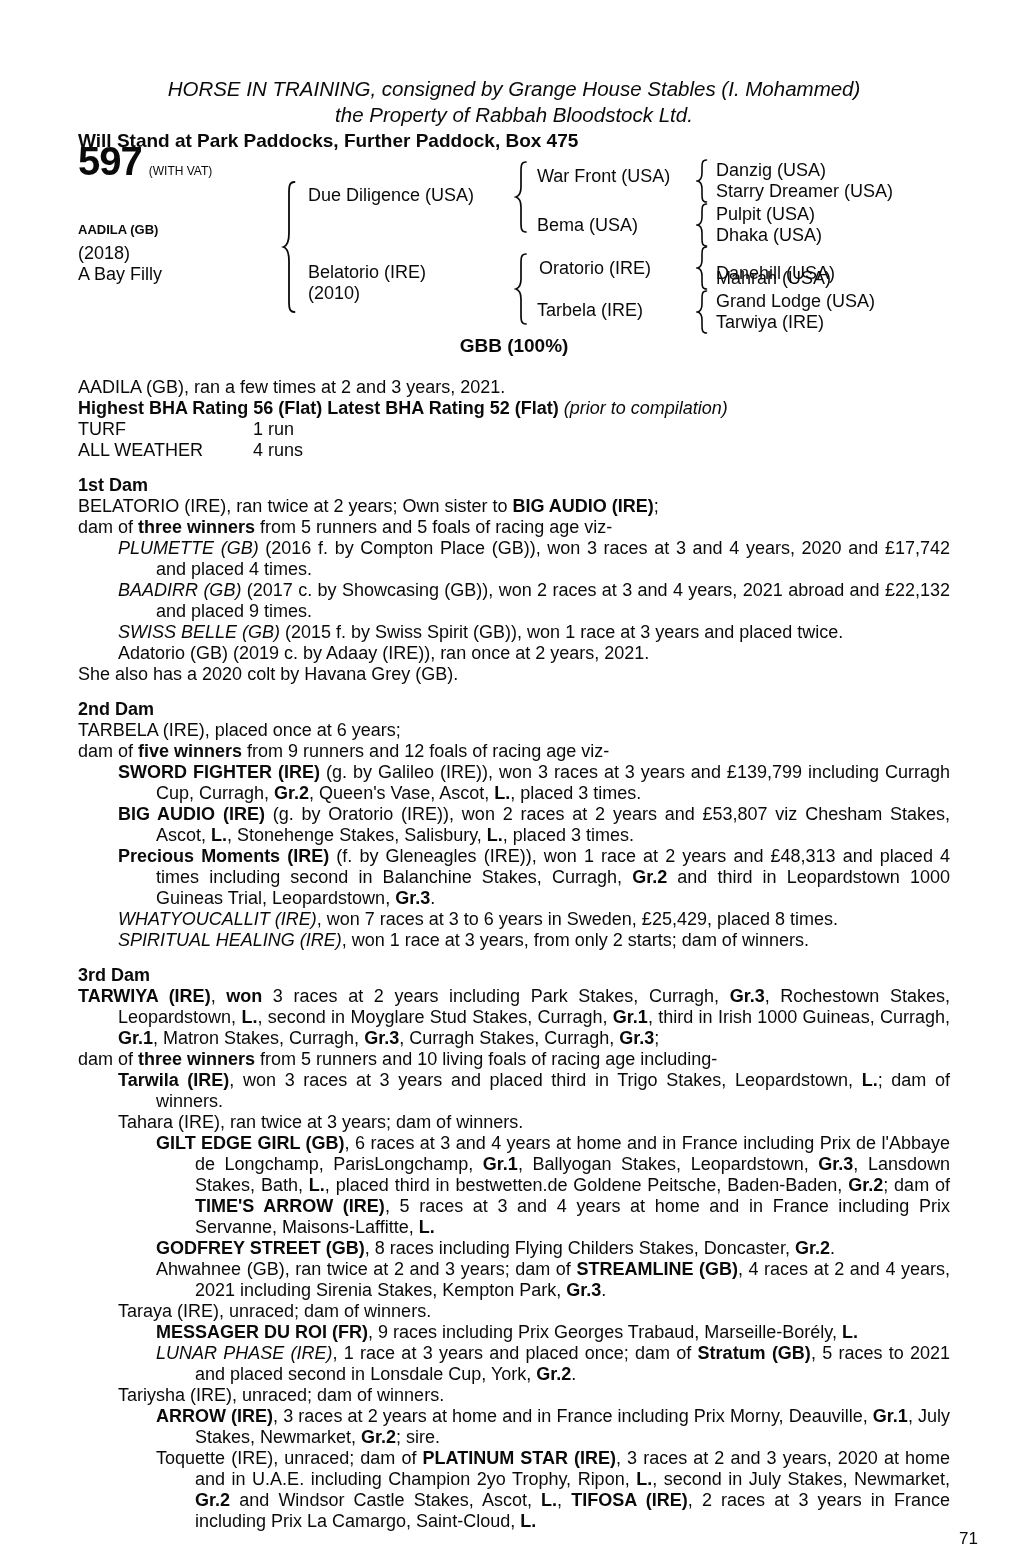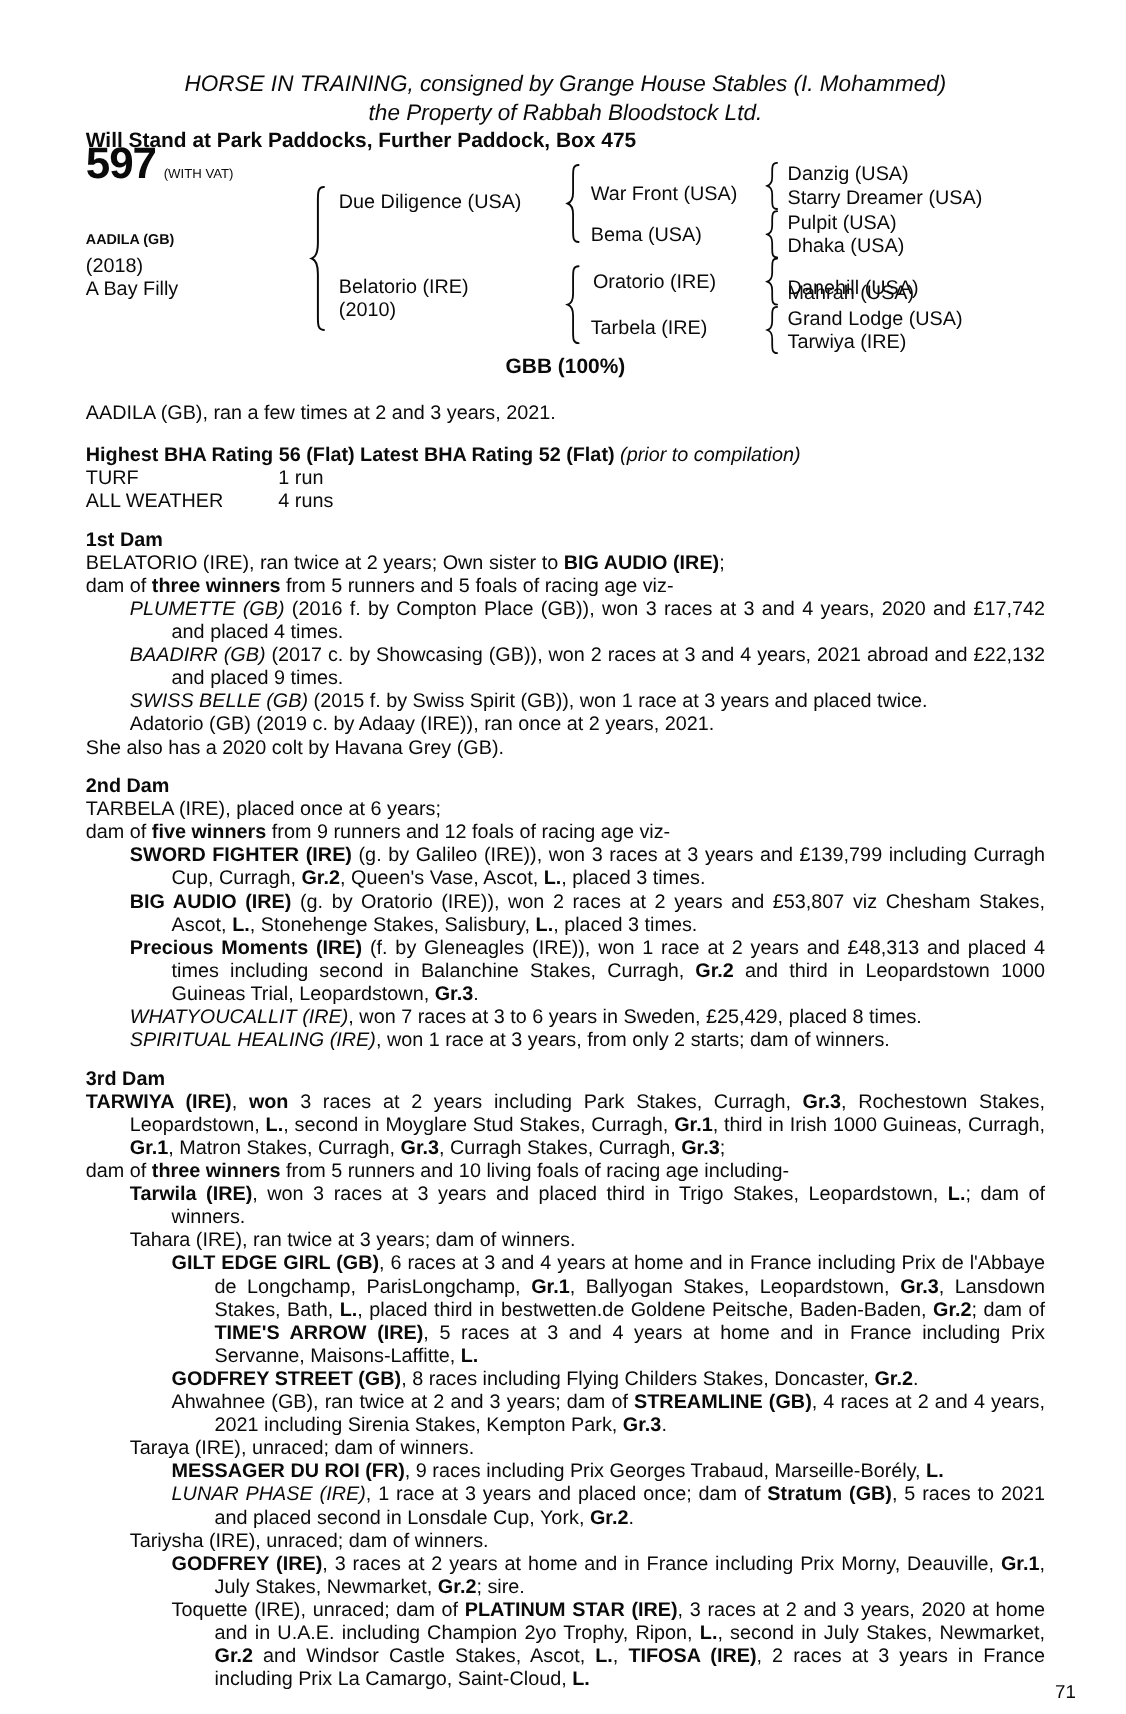--- a/index.html
+++ b/index.html
@@ -2,55 +2,55 @@
 <html><head>
 <meta charset="utf-8">
 <style>
   html,body{margin:0;padding:0;}
   body{
     width:1024px;height:1558px;position:relative;background:#ffffff;color:#0a0a0a;
     font-family:"Liberation Sans","DejaVu Sans",sans-serif;
     font-size:18px;line-height:21px;overflow:hidden;
     -webkit-font-smoothing:antialiased;
   }
-  .content{position:absolute;left:78px;top:4px;width:872px;}
+  .content{position:absolute;left:78px;top:16px;width:872px;}
   .consign1{margin-top:60px;text-align:center;font-style:italic;font-size:20.5px;line-height:26px;}
   .consign2{text-align:center;font-style:italic;font-size:20.5px;line-height:25px;}
   .stand{font-weight:bold;font-size:19px;line-height:24px;margin-top:2px;}
 
   
   .pedigree{position:relative;height:176px;margin-top:4px;}
   .pedigree .abs{position:absolute;white-space:nowrap;}
   .lot-number{left:0;top:-6px;font-size:40px;font-weight:bold;letter-spacing:-1px;}
   .vat-note{font-size:12px;font-weight:normal;letter-spacing:0;margin-left:7px;}
   .horse-name{left:0;top:62px;font-weight:bold;font-size:13px;}
   .foal-year{left:0;top:86px;}
   .horse-desc{left:0;top:107px;}
   .sire-name{left:230px;top:28px;}
   .dam-name{left:230px;top:105px;}
   .dam-year{left:230px;top:126px;}
-  .g2-0{left:459px;top:9px;margin-top:12px;}  .g2-1{left:459px;top:58px;}
+  .g2-0{left:459px;top:9px;}  .g2-1{left:459px;top:58px;}
   .g2-2{left:461px;top:101px;}.g2-3{left:459px;top:143px;}
   .g3-0{left:638px;top:3px;}  .g3-1{left:638px;top:24px;}
   .g3-2{left:638px;top:47px;} .g3-3{left:638px;top:68px;}
   .g3-4{left:638px;top:90px;margin-top:16px;} .g3-5{left:638px;top:111px;}
   .g3-6{left:638px;top:134px;}.g3-7{left:638px;top:155px;}
   .brace{position:absolute;}
   .brace svg{display:block;}
   .brace-sire-dam{left:203px;top:24px;}
   .brace-g2-a{left:436px;top:4px;}
   .brace-g2-b{left:436px;top:96px;}
   .brace-g3-1{left:618px;top:2px;}
   .brace-g3-2{left:618px;top:46px;}
   .brace-g3-3{left:618px;top:89px;}
   .brace-g3-4{left:618px;top:133px;}
 
   .gbb{margin-top:2px;text-align:center;font-weight:bold;font-size:19px;line-height:22px;}
   .race-record{margin-top:20px;}
-  .ratings{margin-top:17px;}
+  .ratings{}
   .ratings-headline .b{font-weight:bold;}
   .ratings-headline .i{font-style:italic;}
   .rr-row .rr-surface{display:inline-block;width:175px;}
 
   .section-heading{font-weight:bold;margin-top:14px;}
   .para{text-align:justify;}
   .para .b{font-weight:bold;}
   .para .i{font-style:italic;}
   .h0{padding-left:40px;text-indent:-40px;}
   .lv1{padding-left:78px;text-indent:-38px;}
@@ -171,21 +171,21 @@
           <div class="para lv0"><span>dam of </span><span class="b">three winners</span><span> from 5 runners and 10 living foals of racing age including-</span></div>
           <div class="para lv1"><span class="b">Tarwila (IRE)</span><span>, won 3 races at 3 years and placed third in Trigo Stakes, Leopardstown, </span><span class="b">L.</span><span>; dam of winners.</span></div>
           <div class="para lv1"><span>Tahara (IRE), ran twice at 3 years; dam of winners.</span></div>
           <div class="para lv2"><span class="b">GILT EDGE GIRL (GB)</span><span>, 6 races at 3 and 4 years at home and in France including Prix de l'Abbaye de Longchamp, ParisLongchamp, </span><span class="b">Gr.1</span><span>, Ballyogan Stakes, Leopardstown, </span><span class="b">Gr.3</span><span>, Lansdown Stakes, Bath, </span><span class="b">L.</span><span>, placed third in bestwetten.de Goldene Peitsche, Baden-Baden, </span><span class="b">Gr.2</span><span>; dam of </span><span class="b">TIME'S ARROW (IRE)</span><span>, 5 races at 3 and 4 years at home and in France including Prix Servanne, Maisons-Laffitte, </span><span class="b">L.</span></div>
           <div class="para lv2"><span class="b">GODFREY STREET (GB)</span><span>, 8 races including Flying Childers Stakes, Doncaster, </span><span class="b">Gr.2</span><span>.</span></div>
           <div class="para lv2"><span>Ahwahnee (GB), ran twice at 2 and 3 years; dam of </span><span class="b">STREAMLINE (GB)</span><span>, 4 races at 2 and 4 years, 2021 including Sirenia Stakes, Kempton Park, </span><span class="b">Gr.3</span><span>.</span></div>
           <div class="para lv1"><span>Taraya (IRE), unraced; dam of winners.</span></div>
           <div class="para lv2"><span class="b">MESSAGER DU ROI (FR)</span><span>, 9 races including Prix Georges Trabaud, Marseille-Borély, </span><span class="b">L.</span></div>
           <div class="para lv2"><span class="i">LUNAR PHASE (IRE)</span><span>, 1 race at 3 years and placed once; dam of </span><span class="b">Stratum (GB)</span><span>, 5 races to 2021 and placed second in Lonsdale Cup, York, </span><span class="b">Gr.2</span><span>.</span></div>
           <div class="para lv1"><span>Tariysha (IRE), unraced; dam of winners.</span></div>
-          <div class="para lv2"><span class="b">GODFREY (IRE)</span><span>, 3 races at 2 years at home and in France including Prix Morny, Deauville, </span><span class="b">Gr.1</span><span>, July Stakes, Newmarket, </span><span class="b">Gr.2</span><span>; sire.</span></div>
+          <div class="para lv2"><span class="b">ARROW (IRE)</span><span>, 3 races at 2 years at home and in France including Prix Morny, Deauville, </span><span class="b">Gr.1</span><span>, July Stakes, Newmarket, </span><span class="b">Gr.2</span><span>; sire.</span></div>
           <div class="para lv2"><span>Toquette (IRE), unraced; dam of </span><span class="b">PLATINUM STAR (IRE)</span><span>, 3 races at 2 and 3 years, 2020 at home and in U.A.E. including Champion 2yo Trophy, Ripon, </span><span class="b">L.</span><span>, second in July Stakes, Newmarket, </span><span class="b">Gr.2</span><span> and Windsor Castle Stakes, Ascot, </span><span class="b">L.</span><span>, </span><span class="b">TIFOSA (IRE)</span><span>, 2 races at 3 years in France including Prix La Camargo, Saint-Cloud, </span><span class="b">L.</span></div>
         </div>
   </div>
 </div>
 
 </div>
 
 <div class="page-number">71</div>
 
 </body></html>

